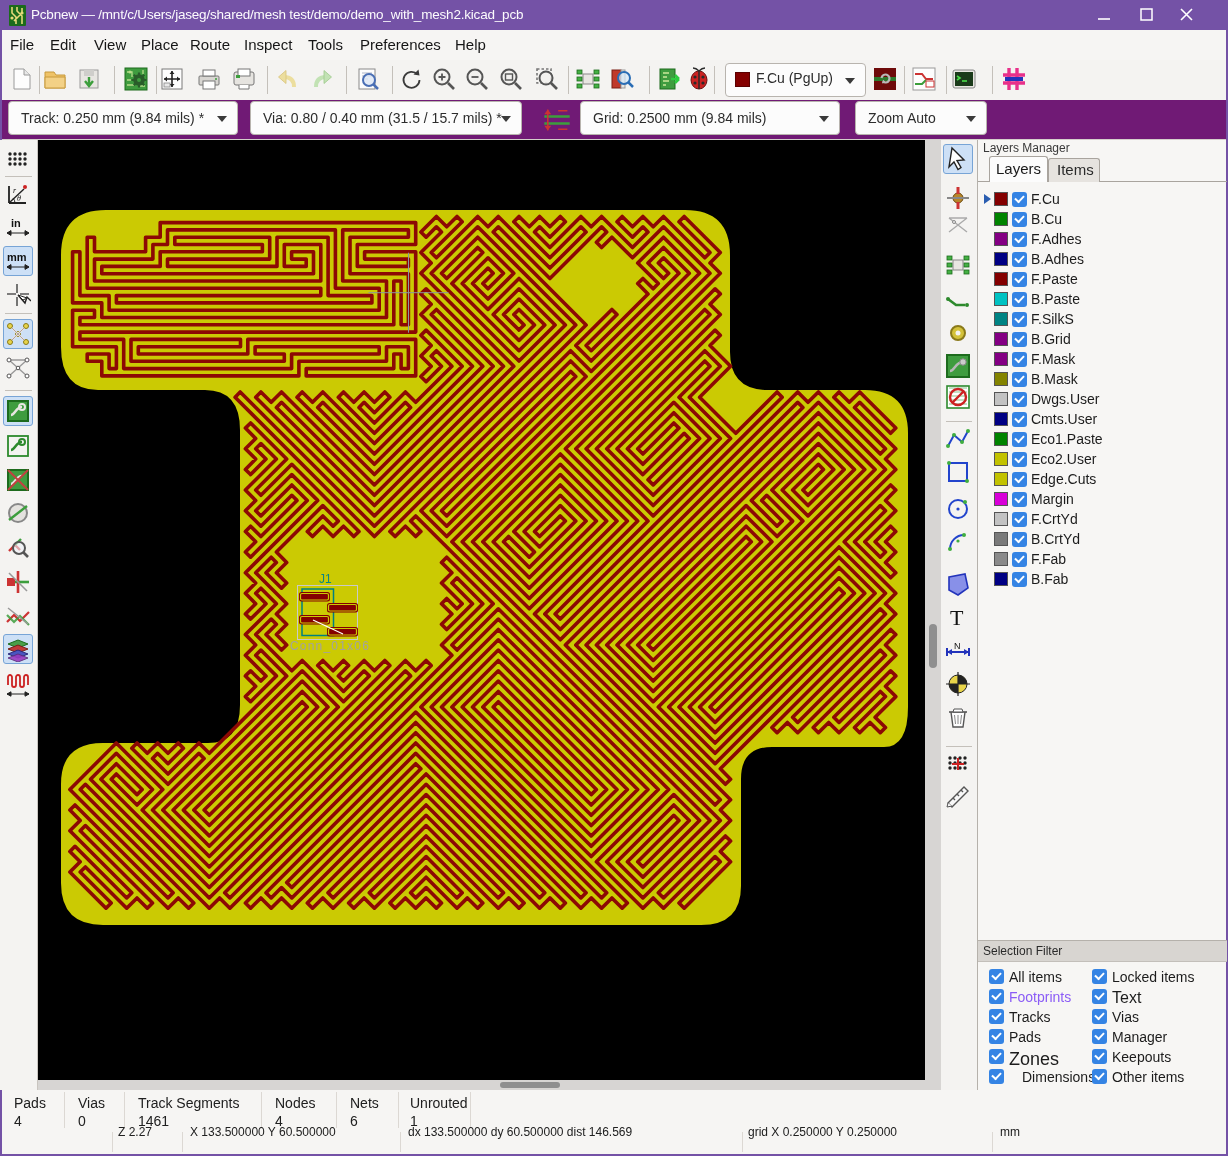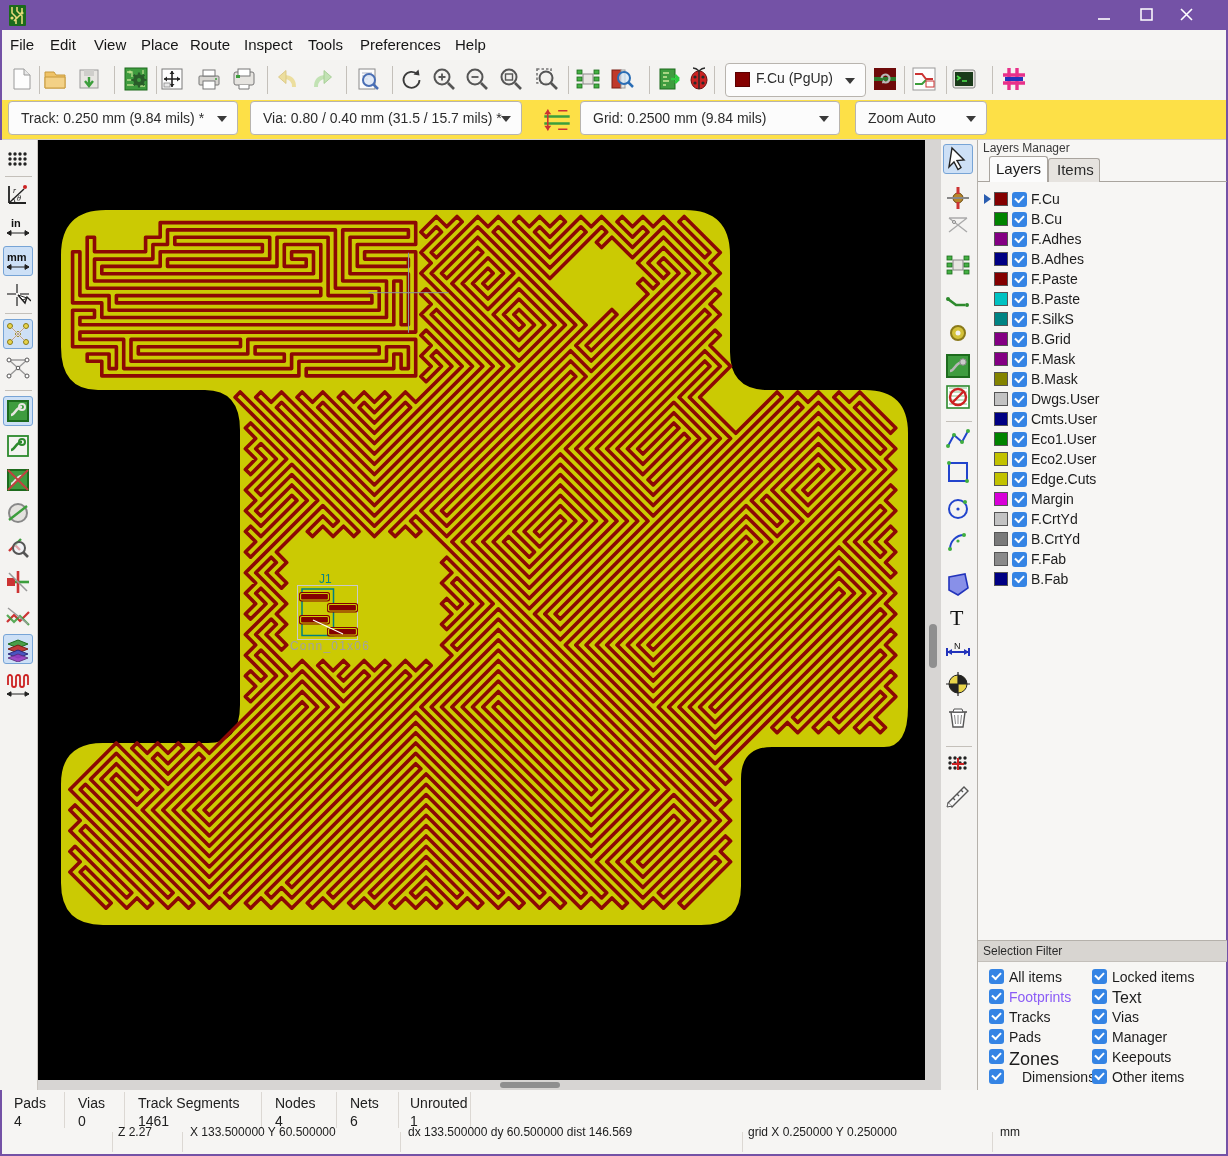--- a/index.html
+++ b/index.html
@@ -2,21 +2,21 @@
 <html><head><meta charset="utf-8"><title>Pcbnew</title>
 <style>
 *{margin:0;padding:0;box-sizing:border-box}
 html,body{width:1228px;height:1156px;overflow:hidden;background:#f4f3f1;font-family:"Liberation Sans",sans-serif;-webkit-font-smoothing:antialiased}
 .abs{position:absolute}
 #titlebar{position:absolute;left:0;top:0;width:1228px;height:30px;background:#7452a6;color:#fff}
 #titlebar .txt{position:absolute;left:31px;top:7px;font-size:13.5px;color:#fcfbfd;letter-spacing:-.2px}
 #menubar{position:absolute;left:2px;top:30px;width:1224px;height:30px;background:#f6f5f3;color:#161616}
 #menubar span{position:absolute;top:6px;font-size:15px}
 #tb1{position:absolute;left:2px;top:60px;width:1224px;height:40px;background:#f4f3f1}
-#tb2{position:absolute;left:2px;top:100px;width:1224px;height:40px;background:#fde047;border-bottom:1px solid #d4d0cb}
+#tb2{position:absolute;left:2px;top:100px;width:1224px;height:40px;background:#701a75;border-bottom:1px solid #d4d0cb}
 .combo{position:absolute;height:34px;background:#fcfcfc;border:1px solid #b8b4ae;border-radius:4px;font-size:14px;color:#2c2c2c}
 .combo .lbl{position:absolute;left:12px;top:8px;white-space:nowrap}
 .combo .arr{position:absolute;right:10px;top:14px;width:0;height:0;border-left:5px solid transparent;border-right:5px solid transparent;border-top:6px solid #3a3a3a}
 #lefttb{position:absolute;left:0;top:140px;width:38px;height:950px;background:#f4f3f1;border-right:1px solid #c9c5c0}
 #righttb{position:absolute;left:941px;top:140px;width:36px;height:950px;background:#f4f3f1}
 #panel{position:absolute;left:977px;top:140px;width:249px;height:950px;background:#f7f6f4;border-left:1px solid #b5b1ab}
 #canvas{position:absolute;left:38px;top:140px;width:887px;height:940px;background:#000}
 #hscroll{position:absolute;left:38px;top:1080px;width:887px;height:10px;background:#d7d5d3}
 #hscroll .thumb{position:absolute;left:462px;top:2px;width:60px;height:6px;background:#8f8f8f;border-radius:3px}
 #vscroll{position:absolute;left:925px;top:140px;width:16px;height:950px;background:#d7d5d3}
@@ -41,20 +41,21 @@
 <div class="winborder" style="left:1226px;top:0;width:2px;height:1156px"></div>
 <div class="winborder" style="left:0;top:1154px;width:1228px;height:2px"></div>
 
 <div id="titlebar">
  <svg class="abs" style="left:9px;top:5px" width="17" height="21" viewBox="0 0 17 21">
       <rect width="17" height="21" rx="1" fill="#1c6b1c"></rect>
       <path d="M3 2v6l4 4v7 M8 2v4l5 5v8 M13 3v5l-8 8" stroke="#e7d97a" stroke-width="1.6" fill="none"></path>
       <circle cx="3" cy="13" r="1.6" fill="#e7d97a"></circle>
       <circle cx="13" cy="8" r="1.6" fill="#e7d97a"></circle>
     </svg>
+ <div class="txt">Pcbnew — /mnt/c/Users/jaseg/shared/mesh test/demo/demo_with_mesh2.kicad_pcb</div>
  <svg class="abs" style="left:1096px;top:8px" width="18" height="14">
       <path d="M2 11h12" stroke="#fff" stroke-width="1.6"></path>
     </svg>
  <svg class="abs" style="left:1138px;top:8px" width="18" height="14">
       <rect x="3" y="1" width="11" height="11" fill="none" stroke="#fff" stroke-width="1.5"></rect>
     </svg>
  <svg class="abs" style="left:1178px;top:8px" width="18" height="14">
       <path d="M3 1l11 11M14 1L3 12" stroke="#fff" stroke-width="1.6"></path>
     </svg>
 </div>
@@ -571,21 +572,21 @@
       <span class="nm">Dwgs.User</span>
     </div>
     <div class="lrow" style="top:270px">
       <div class="sw" style="left:16px;top:2px;background:#000084;border:1px solid #555"></div>
       <div class="cb" style="left:34px;top:2px"></div>
       <span class="nm">Cmts.User</span>
     </div>
     <div class="lrow" style="top:290px">
       <div class="sw" style="left:16px;top:2px;background:#008400;border:1px solid #555"></div>
       <div class="cb" style="left:34px;top:2px"></div>
-      <span class="nm">Eco1.User</span>
+      <span class="nm">Eco1.Paste</span>
     </div>
     <div class="lrow" style="top:310px">
       <div class="sw" style="left:16px;top:2px;background:#c2c200;border:1px solid #555"></div>
       <div class="cb" style="left:34px;top:2px"></div>
       <span class="nm">Eco2.User</span>
     </div>
     <div class="lrow" style="top:330px">
       <div class="sw" style="left:16px;top:2px;background:#c2c200;border:1px solid #555"></div>
       <div class="cb" style="left:34px;top:2px"></div>
       <span class="nm">Edge.Cuts</span>

